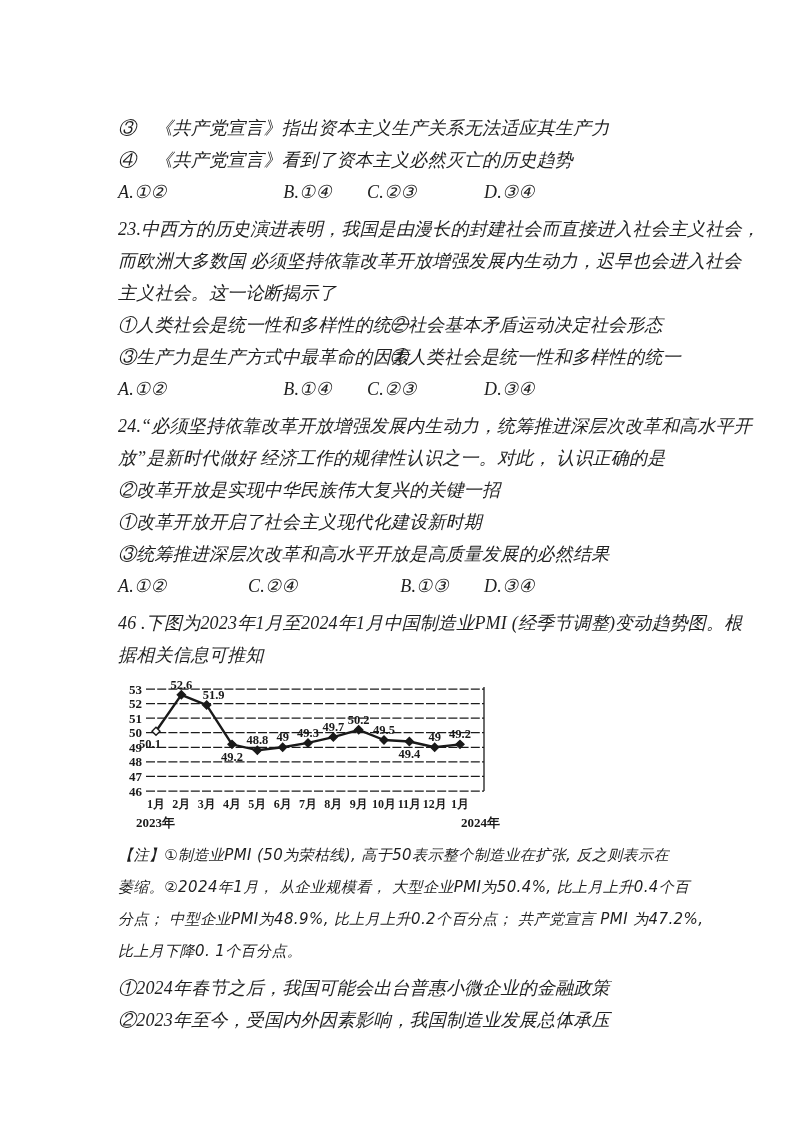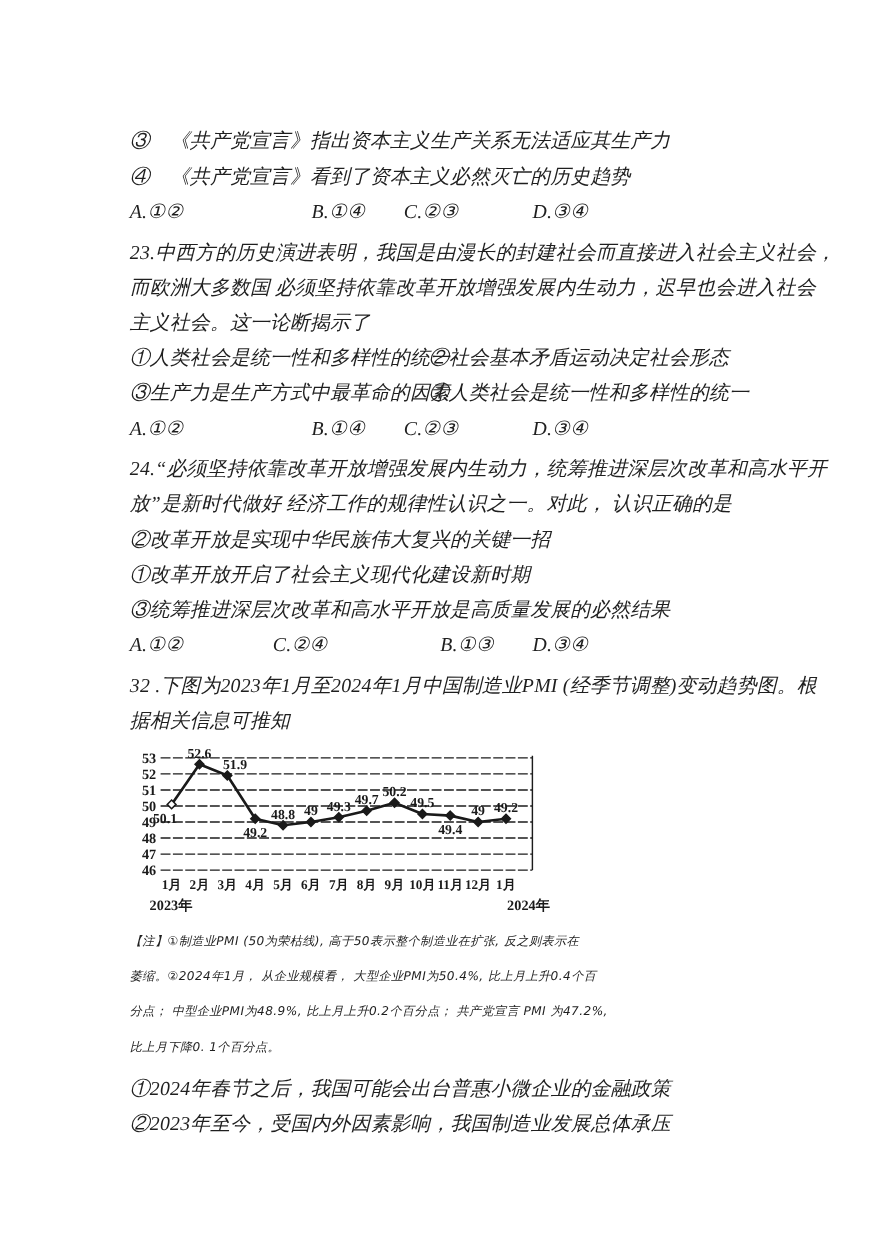--- a/index.html
+++ b/index.html
@@ -13,21 +13,21 @@
   .line { line-height:32px; font-size:18px; white-space:nowrap; letter-spacing:0.2px;font-style:italic; }
   .gap { margin-top:5px; }
   .choices { display:flex; }
   .choices .ch { display:inline-block; }
   .ch-a { width:130px; }
   .ch-b { width:119px;text-align:center; }
   .ch-c { width:117px; }
   .twocol .col1 { display:inline-block; width:267px; }
   .note-line {
     font-family:"DejaVu Sans",sans-serif;
-    font-size:11px; letter-spacing:0.4px;
+    font-size:15px; letter-spacing:0.4px;
   }
   .chart-wrap { margin:8px 0 2px 4px; }
   #pmi-chart-svg text {
     font-family:"Liberation Serif","DejaVu Serif",serif;
     font-weight:700; fill:#1a1a1a;
   }
 </style>
 </head>
 <body>
 
@@ -66,21 +66,21 @@
     <div class="line">②改革开放是实现中华民族伟大复兴的关键一招</div>
     <div class="line">①改革开放开启了社会主义现代化建设新时期</div>
     <div class="line">③统筹推进深层次改革和高水平开放是高质量发展的必然结果</div>
     <div class="line choices">
       <span class="ch ch-a">A.①②</span>
       <span class="ch ch-c">C.②④</span>
       <span class="ch ch-b">B.①③</span>
       <span class="ch">D.③④</span>
     </div>
 
-    <div class="line gap">32 .下图为2023年1月至2024年1月中国制造业PMI (经季节调整)变动趋势图。根</div>
+    <div class="line gap">46 .下图为2023年1月至2024年1月中国制造业PMI (经季节调整)变动趋势图。根</div>
     <div class="line">据相关信息可推知</div>
 
     <div class="chart-wrap">
       <svg id="pmi-chart-svg" width="382" height="154" viewBox="0 0 382 154">
           <line x1="24" y1="10" x2="362" y2="10" stroke="#1c1c1c" stroke-width="1.25" stroke-dasharray="9 2.2"></line>
           <text x="20" y="14.5" text-anchor="end" font-size="13">53</text>
           <line x1="24" y1="24.57142857142857" x2="362" y2="24.57142857142857" stroke="#1c1c1c" stroke-width="1.25" stroke-dasharray="9 2.2"></line>
           <text x="20" y="29.07142857142857" text-anchor="end" font-size="13">52</text>
           <line x1="24" y1="39.14285714285714" x2="362" y2="39.14285714285714" stroke="#1c1c1c" stroke-width="1.25" stroke-dasharray="9 2.2"></line>
           <text x="20" y="43.64285714285714" text-anchor="end" font-size="13">51</text>

